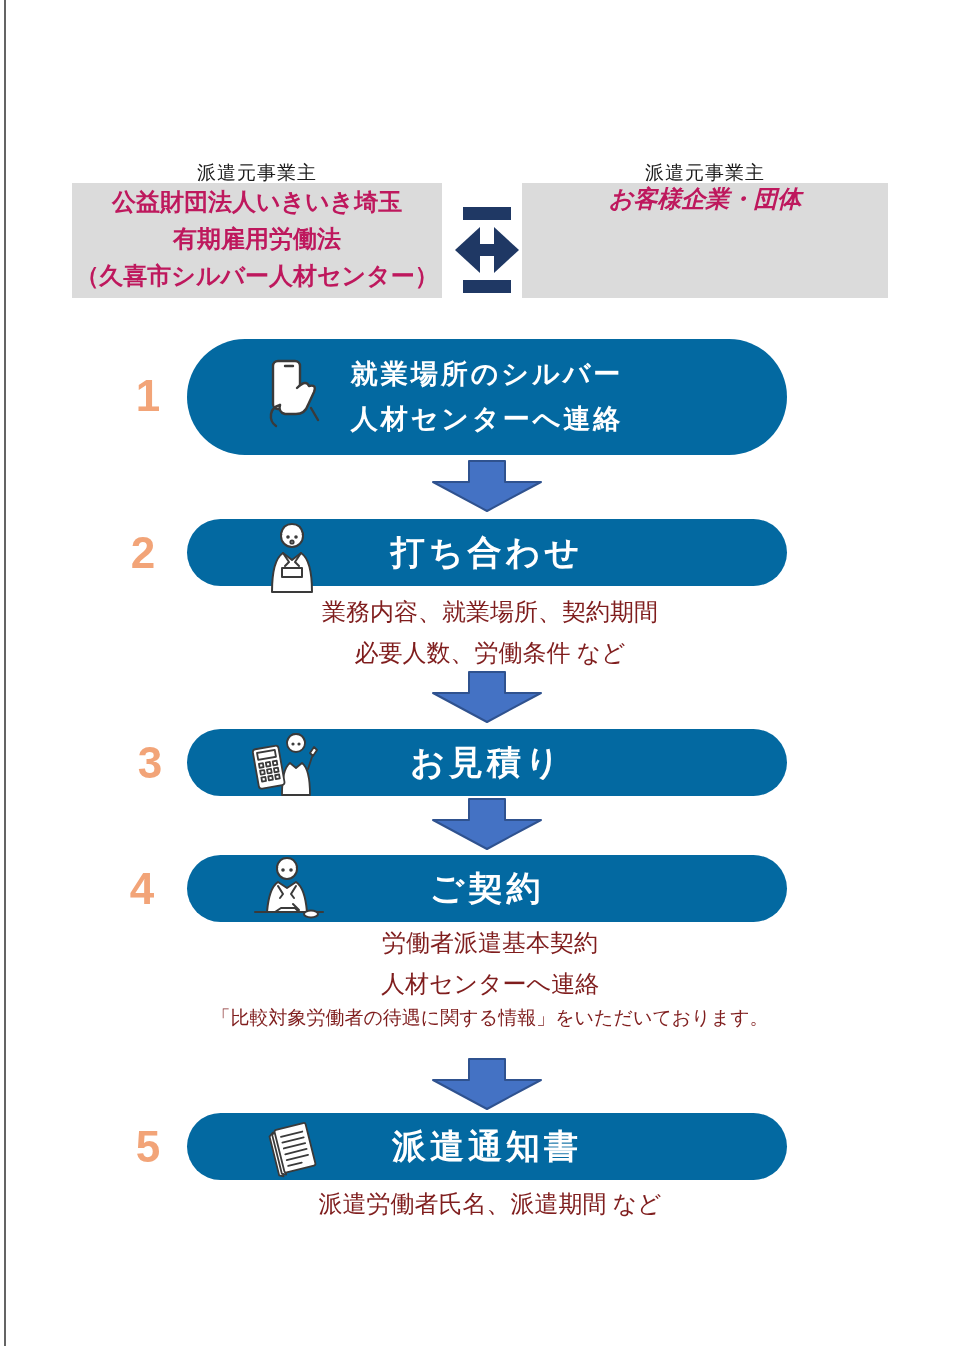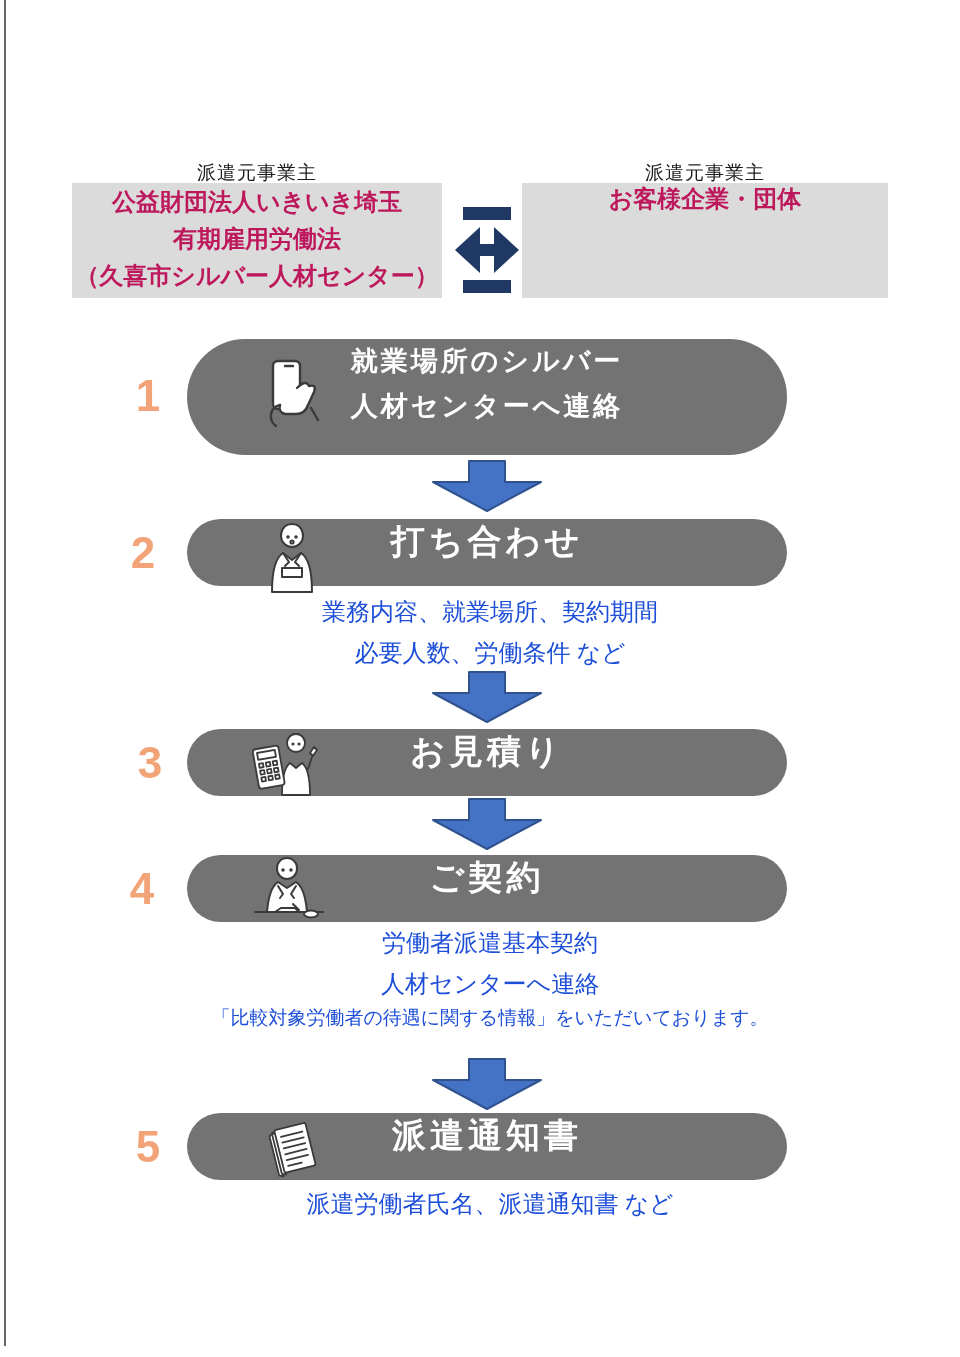--- a/index.html
+++ b/index.html
@@ -18,48 +18,48 @@
     font-size:19px;color:#1c1c1c;letter-spacing:1px;
   }
   .hdr-label.left{left:97px;width:320px;}
   .hdr-label.right{left:545px;width:320px;}
   .hdr-box{
     position:absolute;top:183px;height:115px;background:#dbdbdb;
     display:flex;flex-direction:column;justify-content:flex-start;align-items:center;
     font-weight:700;color:#be185d;
   }
   .hdr-box.left{left:72px;width:370px;font-size:24px;line-height:37px;}
-  .hdr-box.right{left:522px;width:366px;font-size:24px;}
+  .hdr-box.right{left:522px;width:366px;font-size:24px;font-style:italic;}
   .dbl-arrow{position:absolute;left:455px;top:206px;}
 
   
   .pill{
-    position:absolute;left:187px;width:600px;background:#737373;
-    display:flex;justify-content:center;
+    position:absolute;left:187px;width:600px;background:#0369a1;
+    display:flex;align-items:center;justify-content:center;
   }
   .pill-tall{height:116px;border-radius:58px;}
   .pill-short{height:67px;border-radius:34px;}
   .pill-title{
     color:#ffffff;font-weight:700;text-align:center;
     font-size:34px;letter-spacing:4px;
   }
   .pill-title.two-line{font-size:27px;line-height:45px;letter-spacing:3px;}
   .step-num{
     position:absolute;width:70px;text-align:center;
     color:#F2A478;font-size:44px;font-weight:600;line-height:56px;
   }
   .step-icon{position:absolute;}
 
   
   .down-arrow{position:absolute;left:429px;}
 
   
   .note-block{
     position:absolute;left:130px;width:720px;text-align:center;
-    font-family:"Liberation Serif","DejaVu Serif",serif;color:#1d4ed8;
+    font-family:"Liberation Serif","DejaVu Serif",serif;color:#7f1d1d;
   }
   .note-line{font-size:24px;line-height:41px;}
   .fine-line{font-size:19px;line-height:31px;}
 </style>
 </head>
 <body>
 
 <div class="page">
 
   <div class="edge-line edge-left"></div>
@@ -217,16 +217,16 @@
     <svg width="64" height="64" viewBox="0 0 64 64">
       <g transform="rotate(-14 32 32)" stroke="#3a3a3a" stroke-width="1.8" fill="#fff" stroke-linejoin="round" stroke-linecap="round">
         <path d="M15 12 l-4,3 v40 l4,2 z"></path>
         <path d="M18 11 l-4,3 v40 l4,2 z"></path>
         <rect x="17" y="10" width="32" height="44" rx="2"></rect>
         <path d="M22 18 h22 M22 24 h22 M22 30 h22 M22 36 h22 M22 42 h22 M22 48 h14" fill="none"></path>
       </g>
     </svg>
   </span>
   <div class="note-block" style="top:1184px;">
-    <div class="note-line">派遣労働者氏名、派遣通知書 など</div>
+    <div class="note-line">派遣労働者氏名、派遣期間 など</div>
   </div>
 
 </div>
 
 </body></html>

